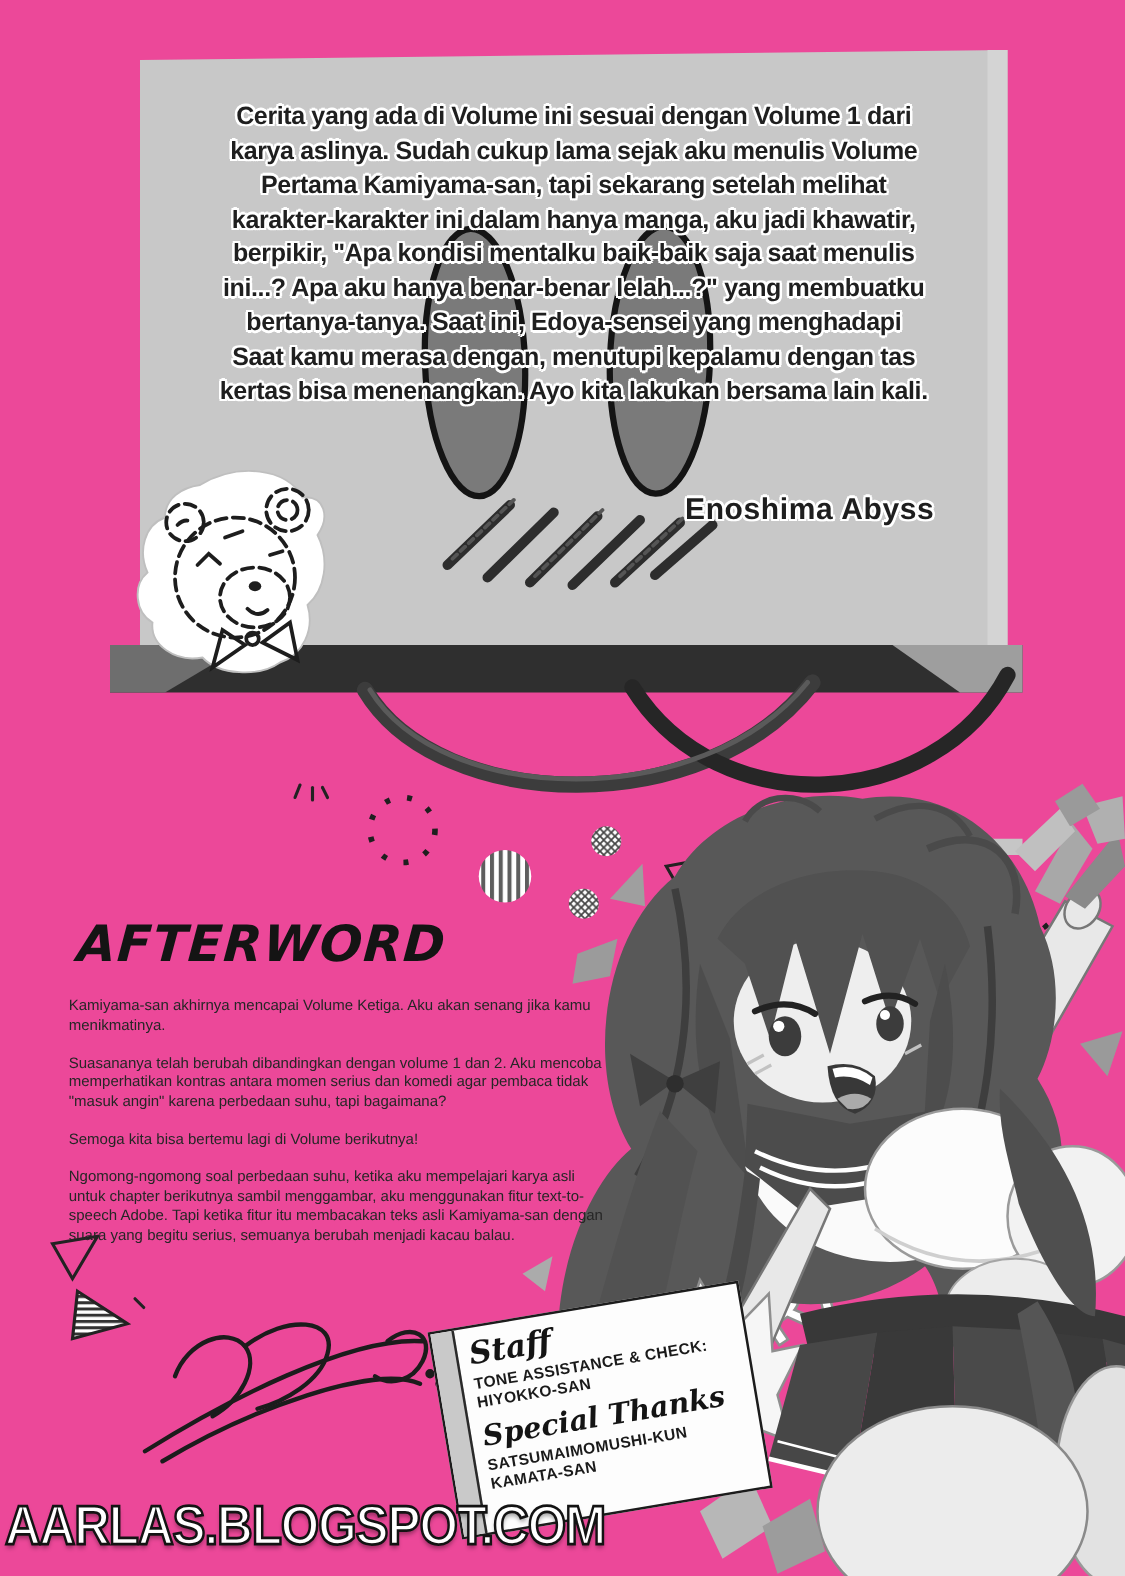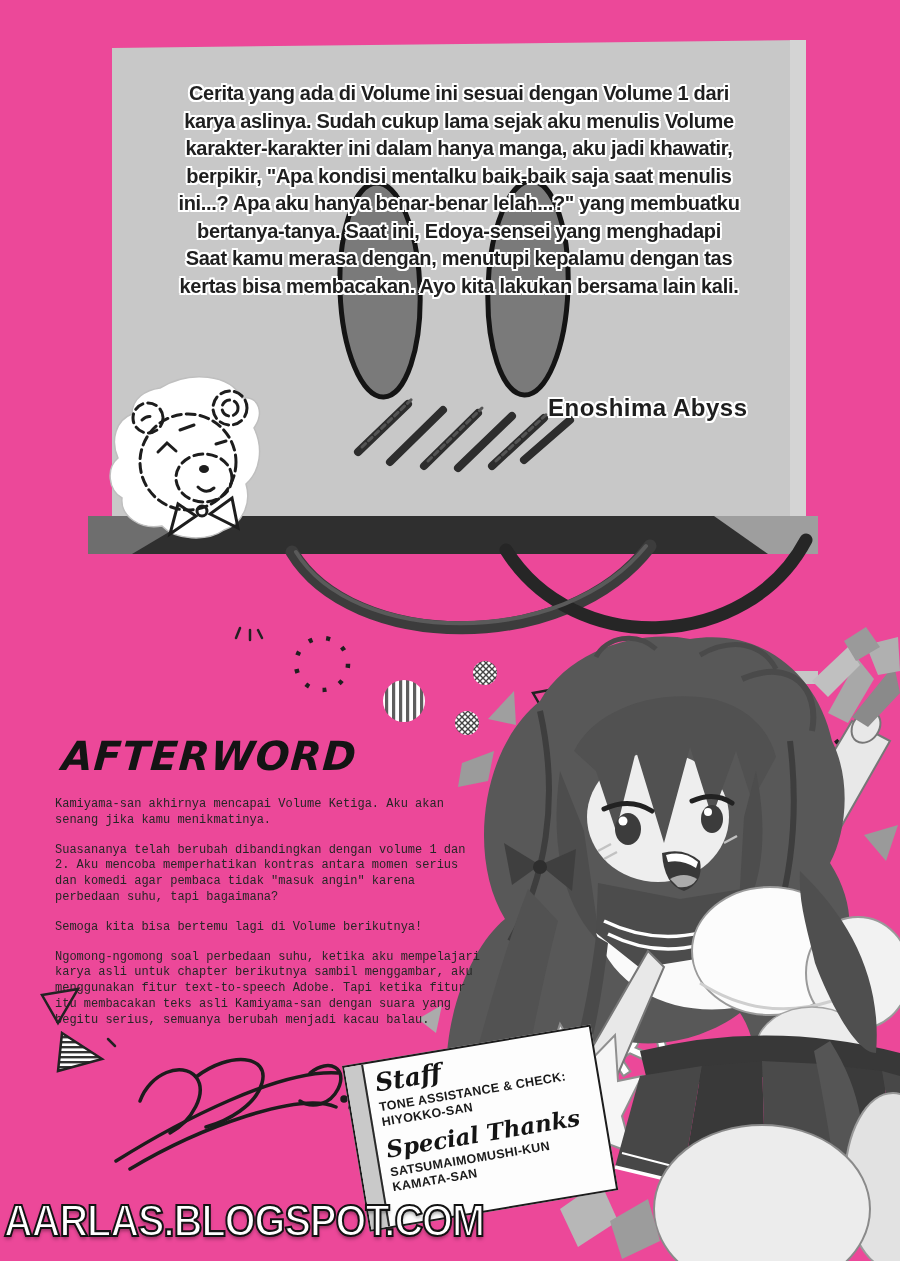--- a/index.html
+++ b/index.html
@@ -16,21 +16,21 @@
     1.6px 1.6px 0 #fff,-1.6px 1.6px 0 #fff,1.6px -1.6px 0 #fff,-1.6px -1.6px 0 #fff;}
   .bag-sign{left:548px;top:394px;z-index:3;font-weight:bold;font-size:24px;
     color:#1e1e1e;letter-spacing:0.5px;}
 
   
   .aw-title{left:62px;top:733px;z-index:3;font-family:"DejaVu Sans",sans-serif;
     font-weight:bold;font-style:italic;font-size:40px;color:#141414;
     letter-spacing:1px;transform:skewX(-4deg);}
   .aw-body{left:55px;top:797px;width:428px;z-index:3;color:#262626;
     font-size:12px;line-height:15.8px;font-family:"Liberation Sans",sans-serif;}
-  .aw-body p{margin:0 0 14px 0;font-family:Liberation Mono, monospace;}
+  .aw-body p{margin:0 0 14px 0;}
 
   
   .card{left:342px;top:1066px;width:252px;height:168px;z-index:5;
     background:#fdfdfd;border:2px solid #1c1c1c;transform:rotate(-9.5deg);
     transform-origin:left top;box-sizing:border-box;}
   .card-edge{position:absolute;left:0;top:0;bottom:0;width:17px;
     background:#c9c9c9;border-right:2px solid #2a2a2a;}
   .card-inner{position:absolute;left:28px;top:6px;right:6px;}
   .card-script{font-family:"DejaVu Serif",serif;font-style:italic;font-weight:bold;
     font-size:25px;color:#141414;}
@@ -107,26 +107,27 @@
         <path d="M210,514 L238,528 L232,498 Z"></path>
       </g>
       <ellipse cx="204" cy="469" rx="5" ry="4" fill="#1d1d1d"></ellipse>
       <circle cx="202" cy="511" r="5" fill="none" stroke="#1d1d1d" stroke-width="3"></circle>
     </g>
   </svg>
 
   <div class="abs bag-text">
     <div class="halo">Cerita yang ada di Volume ini sesuai dengan Volume 1 dari</div>
     <div class="halo">karya aslinya. Sudah cukup lama sejak aku menulis Volume</div>
+    <div class="halo">Pertama Kamiyama-san, tapi sekarang setelah melihat</div>
     <div class="halo">karakter-karakter ini dalam hanya manga, aku jadi khawatir,</div>
     <div class="halo">berpikir, "Apa kondisi mentalku baik-baik saja saat menulis</div>
     <div class="halo">ini...? Apa aku hanya benar-benar lelah...?" yang membuatku</div>
     <div class="halo">bertanya-tanya. Saat ini, Edoya-sensei yang menghadapi</div>
     <div class="halo">Saat kamu merasa dengan, menutupi kepalamu dengan tas</div>
-    <div class="halo">kertas bisa membacakan. Ayo kita lakukan bersama lain kali.</div>
+    <div class="halo">kertas bisa menenangkan. Ayo kita lakukan bersama lain kali.</div>
   </div>
   <div class="abs bag-sign halo">Enoshima Abyss</div>
 
   <svg class="abs" style="left:0;top:621px;z-index:1" width="900" height="640" viewBox="0 0 900 640">
     <defs>
       <pattern id="vstripe" width="7" height="7" patternUnits="userSpaceOnUse">
         <rect width="7" height="7" fill="#fff"></rect>
           <rect width="3.2" height="7" fill="#5e5e5e"></rect>
       </pattern>
       <pattern id="xhatch" width="6" height="6" patternUnits="userSpaceOnUse">

